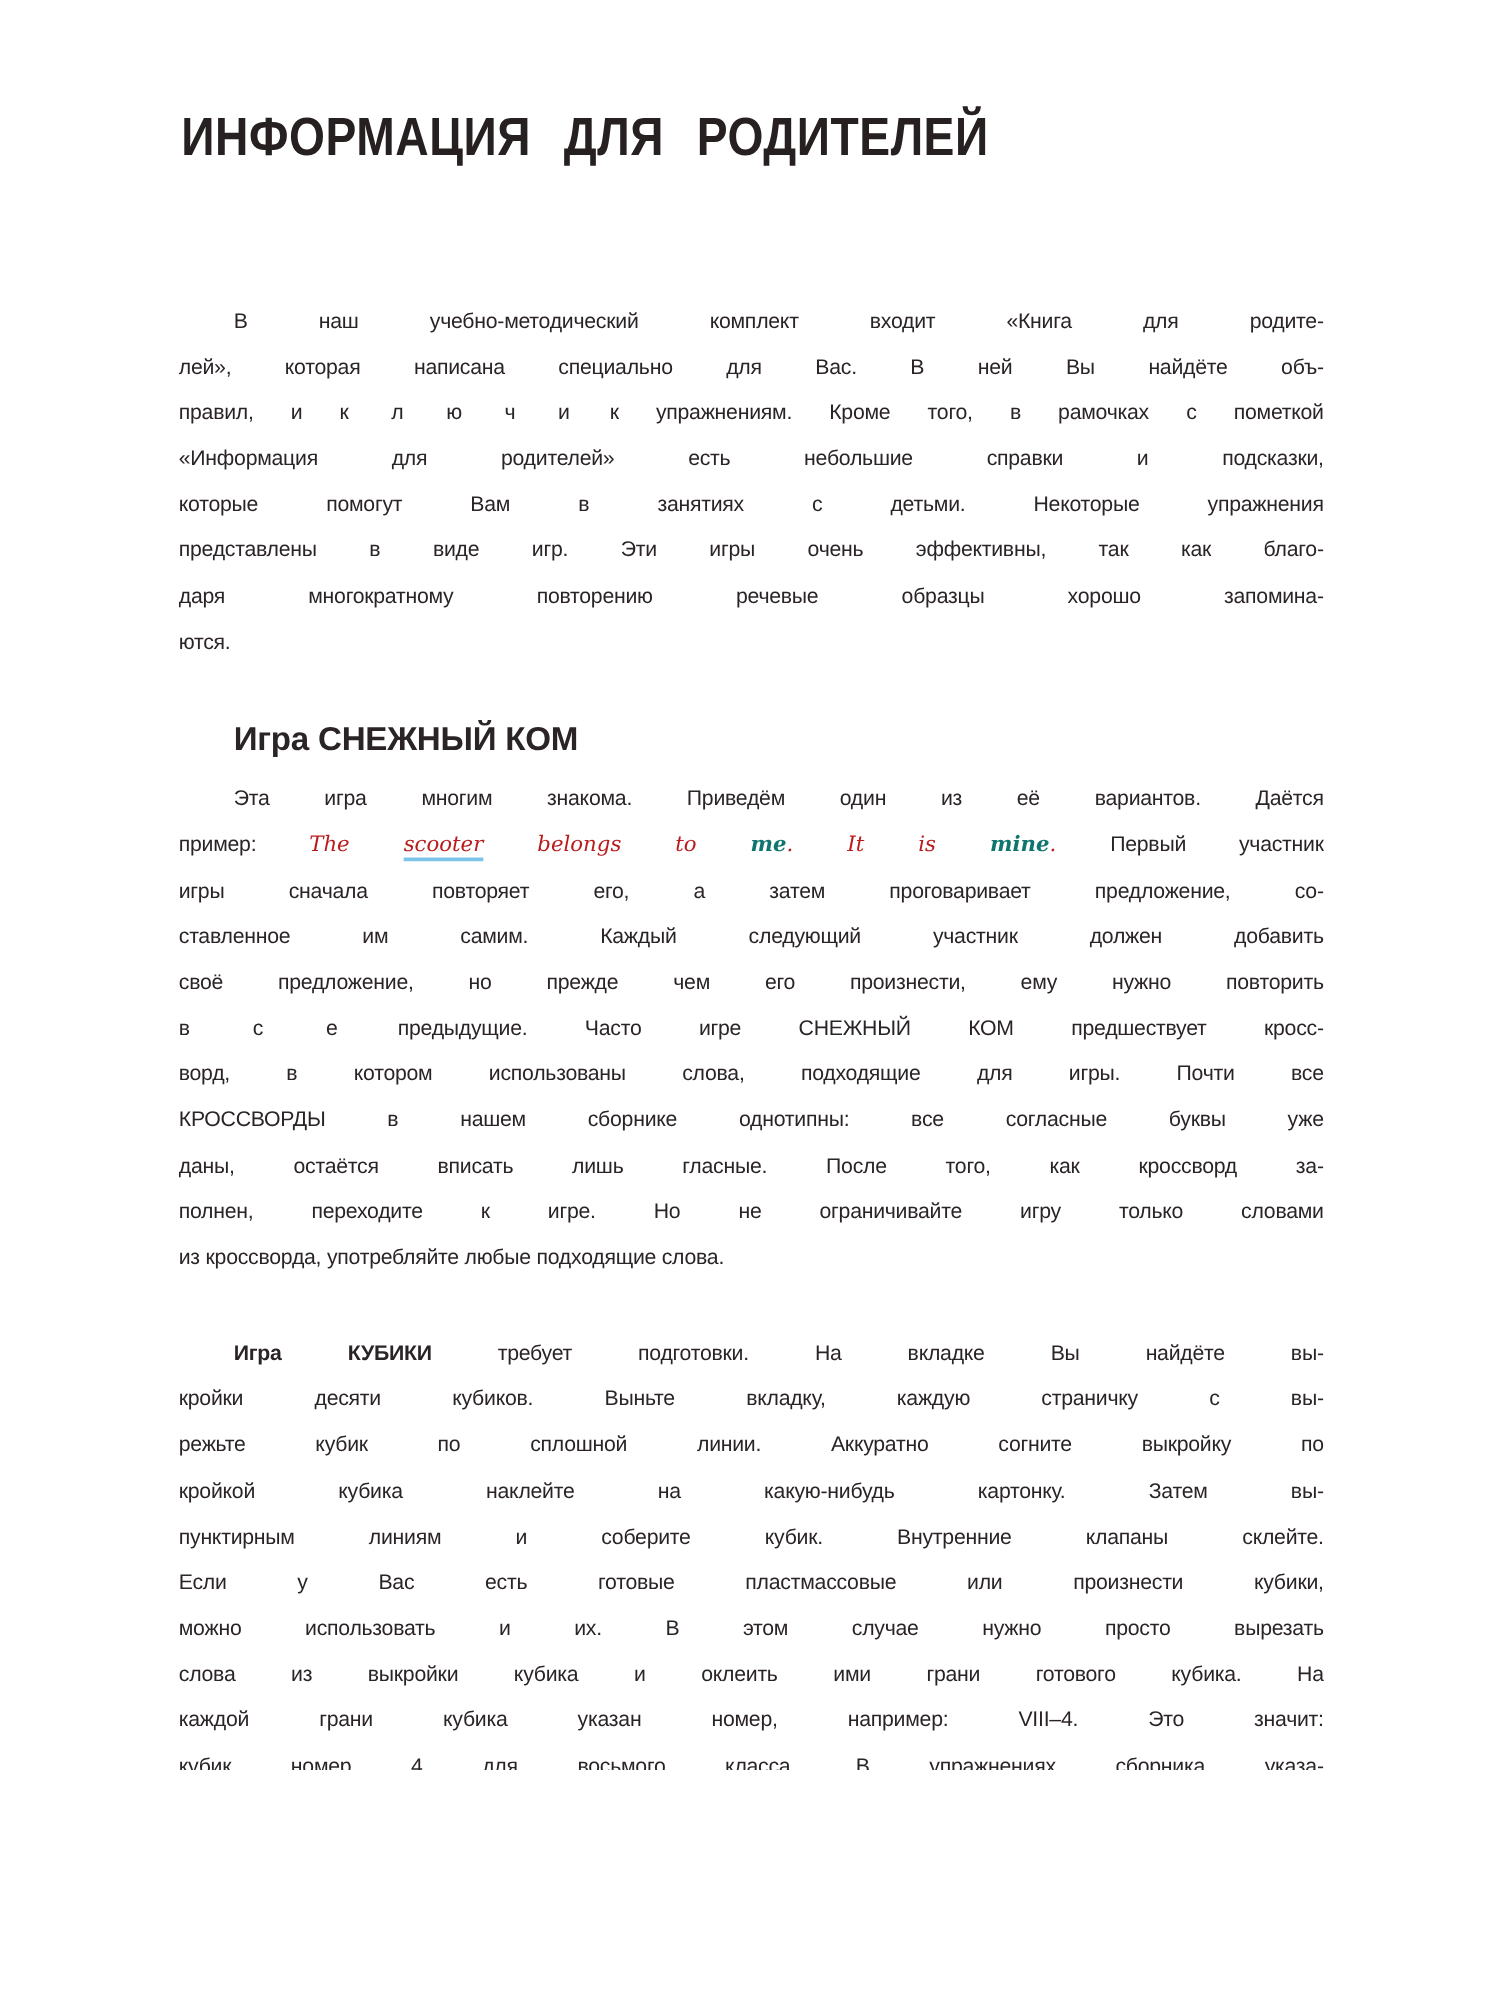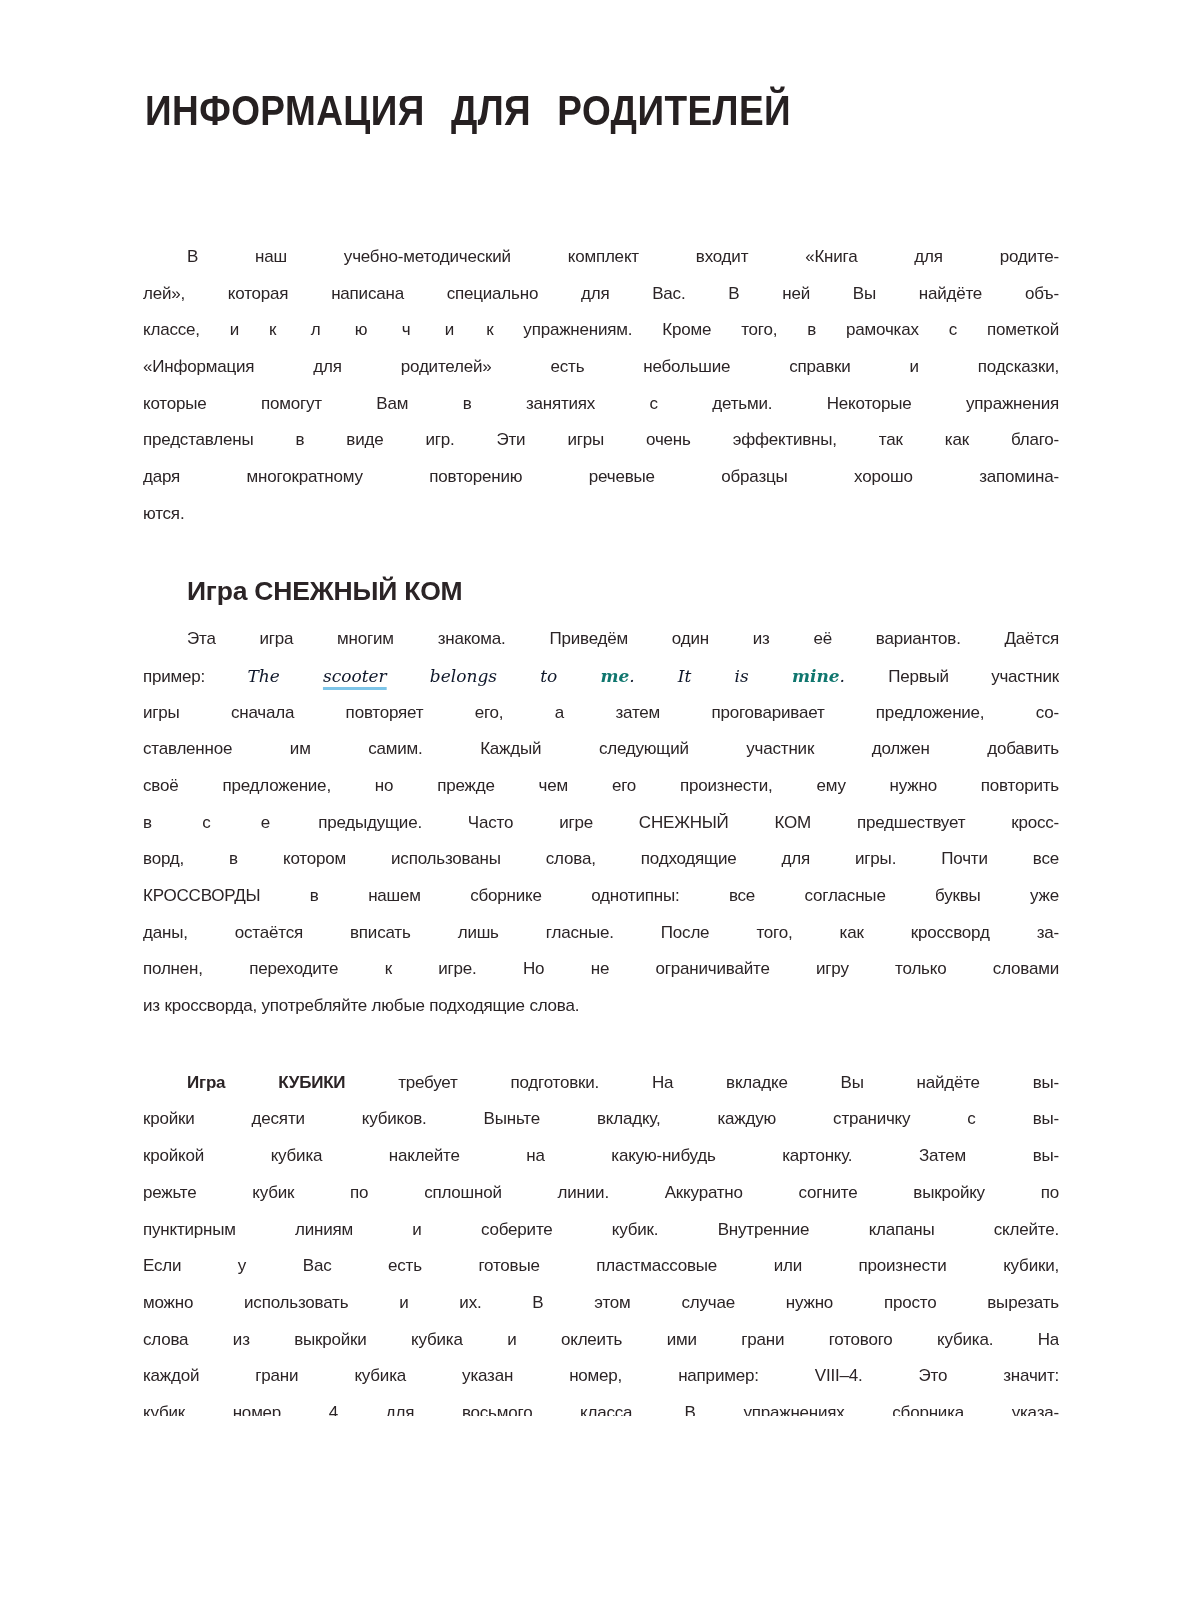--- a/index.html
+++ b/index.html
@@ -40,21 +40,21 @@
     height: 36.7px;
     overflow: hidden;
   }
   .line.last { text-align-last: left; }
   .line.indent { padding-left: 44px; }
   .seg.b { font-weight: 700; }
   .seg.sp { letter-spacing: 2px; }
   .seg.e, .seg.eb, .seg.eu {
     font-family: "DejaVu Serif", serif;
     font-style: italic;
-    color: #0f172a;
+    color: #b91c1c;
     letter-spacing: 0;
   }
   .seg.eb { font-weight: 700; color: #0f766e; }
   .seg.eu {
     text-decoration: underline;
     text-decoration-color: #7cc4e8;
     text-decoration-thickness: 3px;
     text-underline-offset: 5px;
   }
   .page-number {
@@ -70,21 +70,21 @@
 </head>
 <body>
 
 <div class="page">
   <div class="title">ИНФОРМАЦИЯ  ДЛЯ  РОДИТЕЛЕЙ</div>
 
   <div class="text-area">
       <div class="block p b0">
         <div class="line indent"><span class="seg r">В наш учебно-методический комплект входит «Книга для родите-</span></div>
         <div class="line"><span class="seg r">лей», которая написана специально для Вас. В ней Вы найдёте объ-</span></div>
-        <div class="line"><span class="seg r">классе, и </span><span class="seg sp">к л ю ч и</span><span class="seg r"> к упражнениям. Кроме того, в рамочках с пометкой</span></div>
+        <div class="line"><span class="seg r">правил, и </span><span class="seg sp">к л ю ч и</span><span class="seg r"> к упражнениям. Кроме того, в рамочках с пометкой</span></div>
         <div class="line"><span class="seg r">«Информация для родителей» есть небольшие справки и подсказки,</span></div>
         <div class="line"><span class="seg r">которые помогут Вам в занятиях с детьми. Некоторые упражнения</span></div>
         <div class="line"><span class="seg r">представлены в виде игр. Эти игры очень эффективны, так как благо-</span></div>
         <div class="line"><span class="seg r">даря многократному повторению речевые образцы хорошо запомина-</span></div>
         <div class="line last"><span class="seg r">ются.</span></div>
       </div>
       <div class="block h b1">
         <div class="line last"><span class="seg b">Игра СНЕЖНЫЙ КОМ</span></div>
       </div>
       <div class="block p b2">
@@ -96,22 +96,22 @@
         <div class="line"><span class="seg sp">в с е</span><span class="seg r">  предыдущие. Часто игре СНЕЖНЫЙ КОМ предшествует кросс-</span></div>
         <div class="line"><span class="seg r">ворд, в котором использованы слова, подходящие для игры. Почти все</span></div>
         <div class="line"><span class="seg r">КРОССВОРДЫ в нашем сборнике однотипны: все согласные буквы уже</span></div>
         <div class="line"><span class="seg r">даны, остаётся вписать лишь гласные. После того, как кроссворд за-</span></div>
         <div class="line"><span class="seg r">полнен, переходите к игре. Но не ограничивайте игру только словами</span></div>
         <div class="line last"><span class="seg r">из кроссворда, употребляйте любые подходящие слова.</span></div>
       </div>
       <div class="block p b3">
         <div class="line indent"><span class="seg b">Игра КУБИКИ</span><span class="seg r"> требует подготовки. На вкладке Вы найдёте вы-</span></div>
         <div class="line"><span class="seg r">кройки десяти кубиков. Выньте вкладку, каждую страничку с вы-</span></div>
+        <div class="line"><span class="seg r">режьте кубик по сплошной линии. Аккуратно согните выкройку по</span></div>
         <div class="line"><span class="seg r">кройкой кубика наклейте на какую-нибудь картонку. Затем вы-</span></div>
-        <div class="line"><span class="seg r">режьте кубик по сплошной линии. Аккуратно согните выкройку по</span></div>
         <div class="line"><span class="seg r">пунктирным линиям и соберите кубик. Внутренние клапаны склейте.</span></div>
         <div class="line"><span class="seg r">Если у Вас есть готовые пластмассовые или произнести кубики,</span></div>
         <div class="line"><span class="seg r">можно использовать и их. В этом случае нужно просто вырезать</span></div>
         <div class="line"><span class="seg r">слова из выкройки кубика и оклеить ими грани готового кубика. На</span></div>
         <div class="line"><span class="seg r">каждой грани кубика указан номер, например: VIII–4. Это значит:</span></div>
         <div class="line"><span class="seg r">кубик номер 4 для восьмого класса. В упражнениях сборника указа-</span></div>
       </div>
     </div>
 
   <div class="page-number">4</div>

